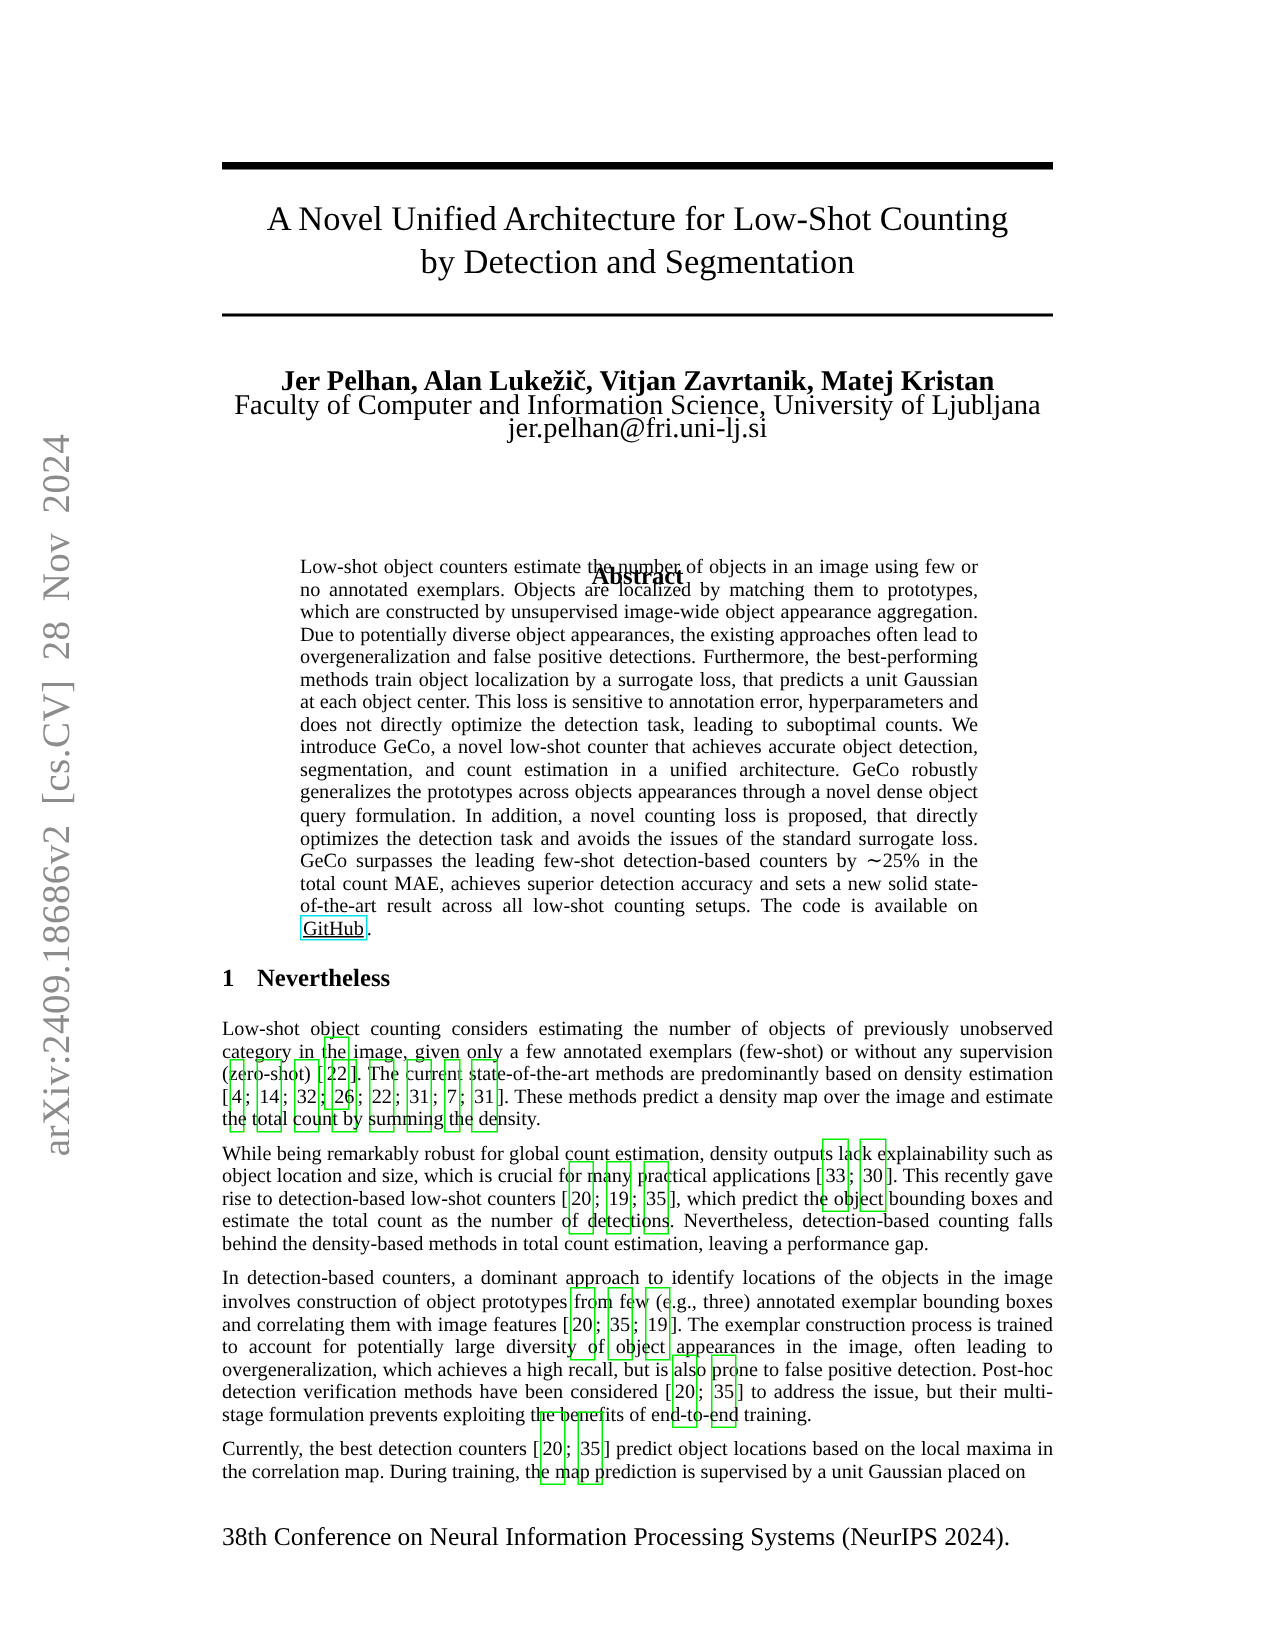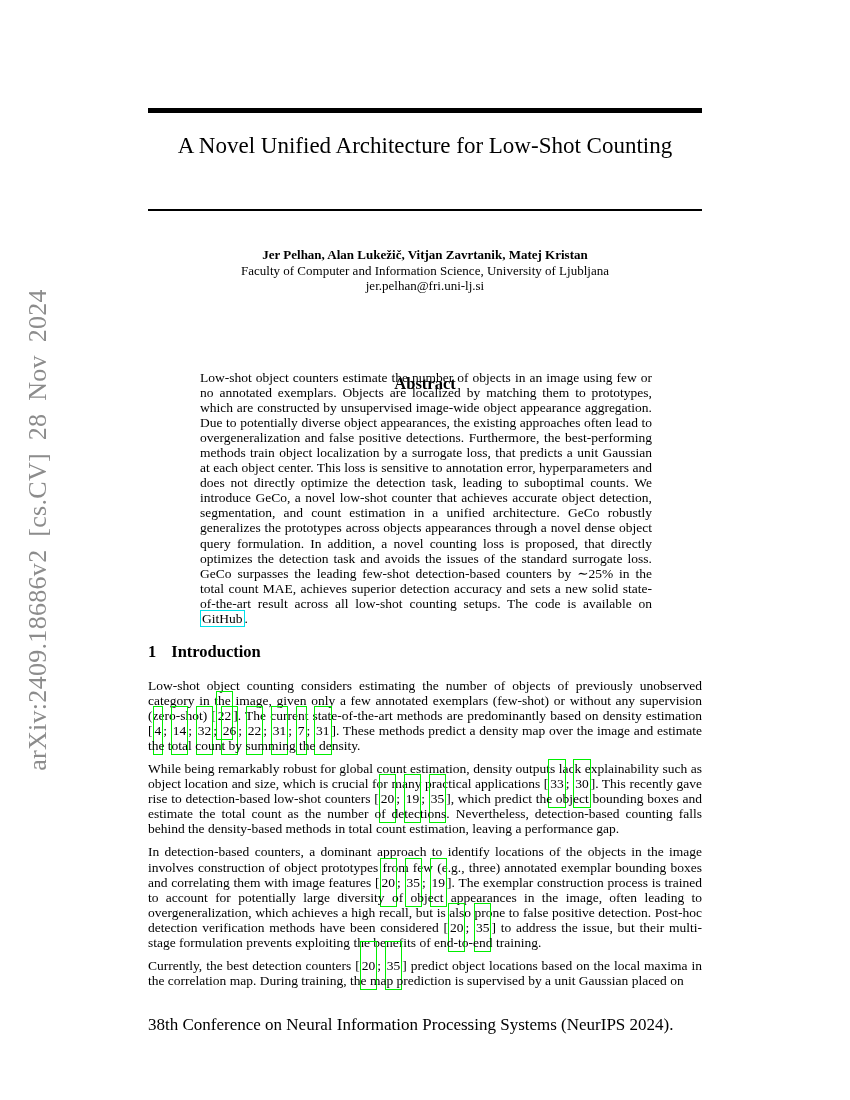--- a/index.html
+++ b/index.html
@@ -43,21 +43,21 @@
     font-weight: normal;
     font-size: 23px;
     line-height: 29px;
   }
   .title-line { display: block; white-space: nowrap; }
   .authors-block {
     position: absolute;
     left: 148px; top: 247px;
     width: 554px;
     text-align: center;
-    font-size: 13px;
+    font-size: 19px;
     line-height: 15.5px;
   }
   .author-names { font-weight: bold; display: block; white-space: nowrap; }
   .author-affil, .author-email { display: block; white-space: nowrap; }
   .abstract-heading {
     position: absolute;
     left: 148px; top: 334px;
     width: 554px;
     text-align: center;
     font-size: 16.5px;
@@ -88,55 +88,57 @@
     text-align: justify;
   }
   .intro-block p { margin: 0 0 8px 0; }
   .cite-box {
     border: 1px solid var(--cite-color, #00ee00);
     padding: 16px 1px;
   }
   .link-box {
     border: 1px solid var(--link-color, #00e5e5);
     padding: 0 1px;
+    text-decoration: underline;
   }
   .footer-note {
     position: absolute;
     left: 148px; top: 1015px;
     width: 554px;
     font-size: 17px;
   }
 </style>
 </head>
 <body>
 
 <div class="page">
 
   <div class="watermark">arXiv:2409.18686v2 [cs.CV] 28 Nov 2024</div>
 
   <div class="rule-thick"></div>
 
   <h1 class="title-block" style="margin:0">
     <span class="title-line">A Novel Unified Architecture for Low-Shot Counting</span>
+    <span class="title-line">by Detection and Segmentation</span>
   </h1>
 
   <div class="rule-thin"></div>
 
   <div class="authors-block">
     <span class="author-names">Jer Pelhan, Alan Lukežič, Vitjan Zavrtanik, Matej Kristan</span>
     <span class="author-affil">Faculty of Computer and Information Science, University of Ljubljana</span>
     <span class="author-email">jer.pelhan@fri.uni-lj.si</span>
   </div>
 
   <div class="abstract-heading">Abstract</div>
 
   <div class="abstract-body">Low-shot object counters estimate the number of objects in an image using few or no annotated exemplars. Objects are localized by matching them to prototypes, which are constructed by unsupervised image-wide object appearance aggregation. Due to potentially diverse object appearances, the existing approaches often lead to overgeneralization and false positive detections. Furthermore, the best-performing methods train object localization by a surrogate loss, that predicts a unit Gaussian at each object center. This loss is sensitive to annotation error, hyperparameters and does not directly optimize the detection task, leading to suboptimal counts. We introduce GeCo, a novel low-shot counter that achieves accurate object detection, segmentation, and count estimation in a unified architecture. GeCo robustly generalizes the prototypes across objects appearances through a novel dense object query formulation. In addition, a novel counting loss is proposed, that directly optimizes the detection task and avoids the issues of the standard surrogate loss. GeCo surpasses the leading few-shot detection-based counters by ∼25% in the total count MAE, achieves superior detection accuracy and sets a new solid state-of-the-art result across all low-shot counting setups. The code is available on <span class="link-box">GitHub</span>.</div>
 
   <div class="section-heading">
-    <span class="sec-num">1</span><span>Introduction</span>
+    <span class="sec-num">1</span><span>Nevertheless</span>
   </div>
 
   <div class="intro-block">
     <p>Low-shot object counting considers estimating the number of objects of previously unobserved category in the image, given only a few annotated exemplars (few-shot) or without any supervision (zero-shot) [<span class="cite-box">22</span>]. The current state-of-the-art methods are predominantly based on density estimation [<span class="cite-box">4</span>; <span class="cite-box">14</span>; <span class="cite-box">32</span>; <span class="cite-box">26</span>; <span class="cite-box">22</span>; <span class="cite-box">31</span>; <span class="cite-box">7</span>; <span class="cite-box">31</span>]. These methods predict a density map over the image and estimate the total count by summing the density.</p>
     <p>While being remarkably robust for global count estimation, density outputs lack explainability such as object location and size, which is crucial for many practical applications [<span class="cite-box">33</span>; <span class="cite-box">30</span>]. This recently gave rise to detection-based low-shot counters [<span class="cite-box">20</span>; <span class="cite-box">19</span>; <span class="cite-box">35</span>], which predict the object bounding boxes and estimate the total count as the number of detections. Nevertheless, detection-based counting falls behind the density-based methods in total count estimation, leaving a performance gap.</p>
     <p>In detection-based counters, a dominant approach to identify locations of the objects in the image involves construction of object prototypes from few (e.g., three) annotated exemplar bounding boxes and correlating them with image features [<span class="cite-box">20</span>; <span class="cite-box">35</span>; <span class="cite-box">19</span>]. The exemplar construction process is trained to account for potentially large diversity of object appearances in the image, often leading to overgeneralization, which achieves a high recall, but is also prone to false positive detection. Post-hoc detection verification methods have been considered [<span class="cite-box">20</span>; <span class="cite-box">35</span>] to address the issue, but their multi-stage formulation prevents exploiting the benefits of end-to-end training.</p>
     <p>Currently, the best detection counters [<span class="cite-box">20</span>; <span class="cite-box">35</span>] predict object locations based on the local maxima in the correlation map. During training, the map prediction is supervised by a unit Gaussian placed on</p>
   </div>
 
   <div class="footer-note">38th Conference on Neural Information Processing Systems (NeurIPS 2024).</div>

